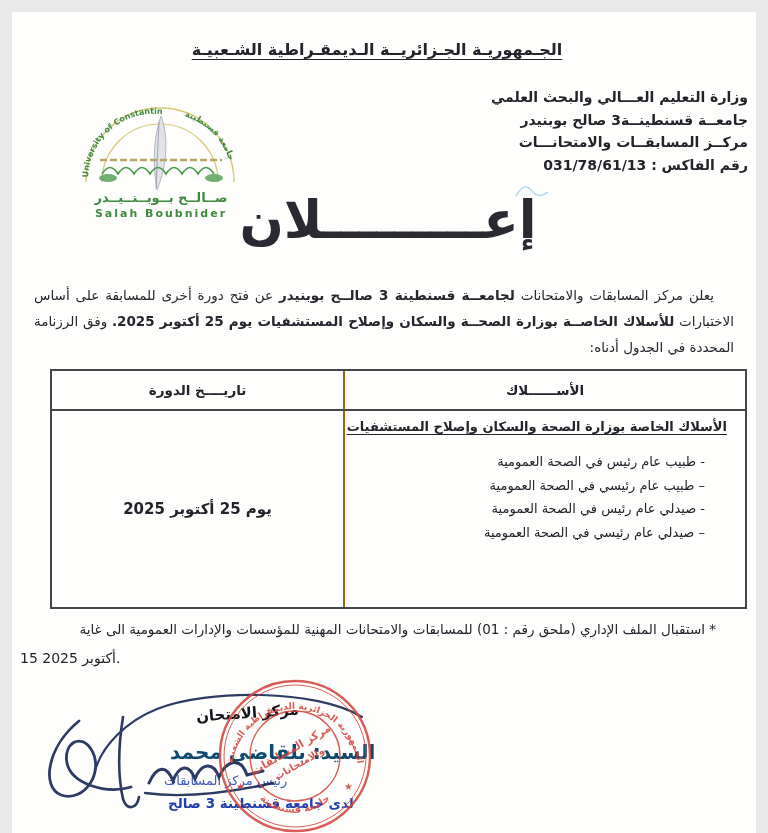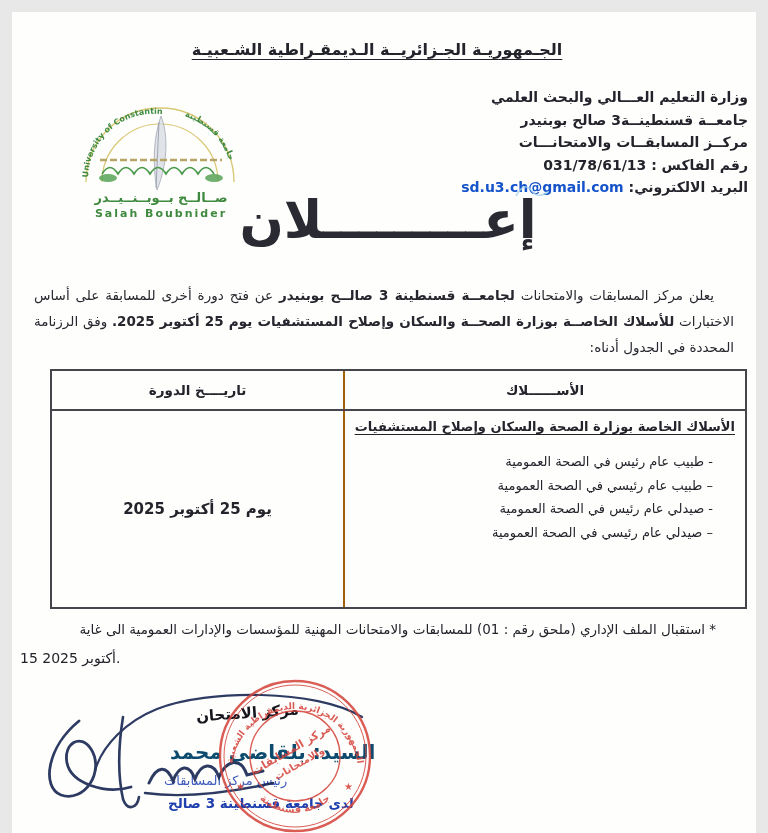--- a/index.html
+++ b/index.html
@@ -44,21 +44,21 @@
     position:absolute;top:357px;left:38px;width:697px;
     direction:rtl;border:2px solid #45454c;box-sizing:border-box;
     background:#fefefd;
   }
   .tbl .hrow{display:flex;height:38px;border-bottom:2px solid #45454c;}
   .tbl .brow{display:flex;height:196px;}
   .c-corps{width:58%;box-sizing:border-box;border-left:2px solid #a16207;}
   .c-date{width:42%;box-sizing:border-box;}
   .th{display:flex;align-items:center;justify-content:center;
       font-size:13.5px;font-weight:bold;}
-  .corps-cell{padding:8px 10px 0 6px;}
+  .corps-cell{padding:8px 18px 0 6px;}
   .corps-title{
     font-size:13px;font-weight:bold;text-decoration:underline;
     text-underline-offset:3px;white-space:nowrap;margin-bottom:16px;
   }
   .pos-list{list-style:none;margin:0;padding:0 22px 0 0;}
   .pos-list li{font-size:13px;line-height:23.5px;white-space:nowrap;}
   .date-cell{display:flex;align-items:center;justify-content:center;
       font-size:15px;font-weight:bold;}
   
   .footnote1{
@@ -129,24 +129,20 @@
     </svg>
   </div>
 
   <div class="org-block">
     <div>وزارة التعليم العـــالي والبحث العلمي</div>
     <div>جامعــة قسنطينــة3 صالح بوبنيدر</div>
     <div>مركــز المسابقــات والامتحانـــات</div>
     <div>
       <span>رقم الفاكس :</span>
       <span class="num">031/78/61/13</span>
-    </div>
-    <div>
-      <span>البريد الالكتروني:</span>
-      <span class="email">sd.u3.ch@gmail.com</span>
     </div>
   </div>
 
   <svg class="squiggle" width="40" height="24">
     <path d="M 2 16 q 8 -15 16 -5 q 6 8 16 1" fill="none" stroke="#a5d4ea" stroke-width="1.6" opacity="0.8"></path>
   </svg>
 
   <div class="title">إعـــــــــلان</div>
 
   <p class="body-par"><span>يعلن مركز المسابقات والامتحانات </span><span class="b">لجامعــة قسنطينة 3 صالــح بوبنيدر</span><span> عن فتح دورة أخرى للمسابقة على أساس الاختبارات </span><span class="b">للأسلاك الخاصــة بوزارة الصحــة والسكان وإصلاح المستشفيات</span><span class="b"> يوم 25 أكتوبر 2025.</span><span> وفق الرزنامة المحددة في الجدول أدناه:</span></p>

